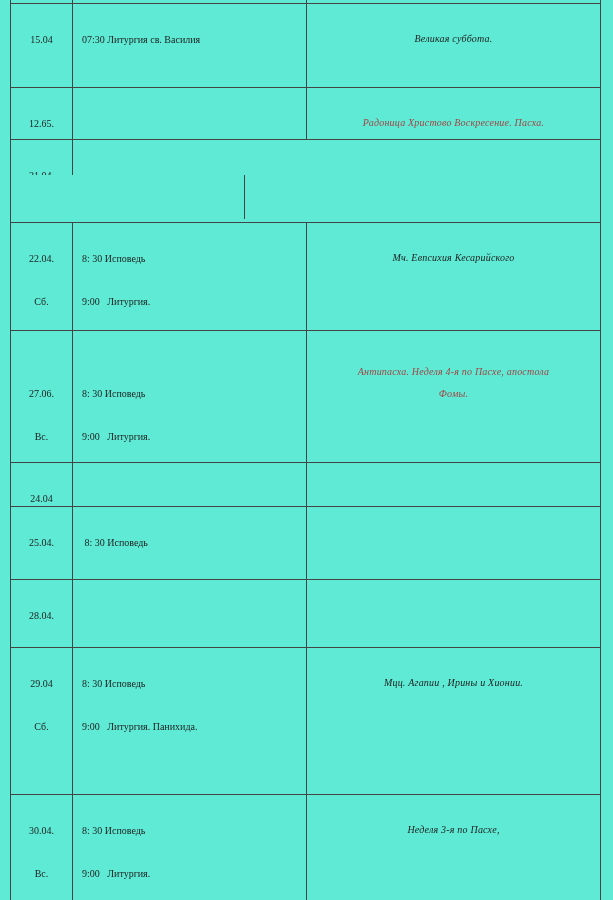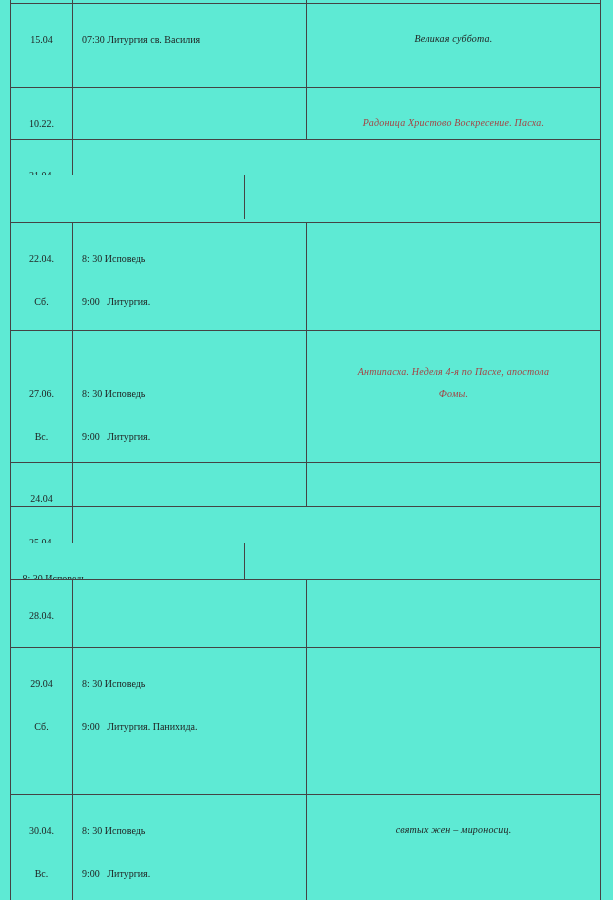--- a/index.html
+++ b/index.html
@@ -57,21 +57,21 @@
   .note .line { min-height: 22px; line-height: 22px; white-space: normal; }
   .note-red { color: var(--note-red, #a34545); }
   
   .sliver { height: 4px; }
   .r0 { height: 84px; }
   .r1 { height: 52px; }
   .r2 { height: 83px; flex-direction: column; }
   .r3 { height: 108px; }
   .r4 { height: 132px; }
   .r5 { height: 44px; }
-  .r6 { height: 73px; flex-direction: column; }
+  .r6 { height: 73px; }
   .r7 { height: 68px; }
   .r8 { height: 147px; }
   .r9 { height: 105px; }
   .r4 .cell { padding-top: 30px; }
   .r4 .note { margin-top: 0; }
 </style>
 </head>
 <body>
 
 <div class="page">
@@ -96,21 +96,21 @@
       </div>
       <div class="cell cell-note">
         <div class="note">
           <div class="line">Великая суббота.</div>
         </div>
       </div>
     </div>
 
     <div class="trow r1">
       <div class="cell cell-date">
-        <div class="line">10.22.</div>
+        <div class="line">12.65.</div>
         
       </div>
       <div class="cell cell-services">
         <div class="line"></div>
         
       </div>
       <div class="cell cell-note">
         <div class="note note-red">
           <div class="line">Радоница Христово Воскресение. Пасха.</div>
         </div>
@@ -135,20 +135,25 @@
       <div class="cell cell-date">
         <div class="line">22.04.</div>
         <div class="line">Сб.</div>
       </div>
       <div class="cell cell-services">
         <div class="line">8: 30 Исповедь</div>
         <div class="line">9:00   Литургия.</div>
         
         
         
+      </div>
+      <div class="cell cell-note">
+        <div class="note">
+          <div class="line">Мч. Евпсихия Кесарийского</div>
+        </div>
       </div>
     </div>
 
     <div class="trow r4">
       <div class="cell cell-date">
         <div class="line">27.06.</div>
         <div class="line">Вс.</div>
       </div>
       <div class="cell cell-services">
         <div class="line">8: 30 Исповедь</div>
@@ -206,32 +211,37 @@
         <div class="line">29.04</div>
         <div class="line">Сб.</div>
       </div>
       <div class="cell cell-services">
         <div class="line">8: 30 Исповедь</div>
         <div class="line">9:00   Литургия. Панихида.</div>
         
         
         
       </div>
+      <div class="cell cell-note">
+        <div class="note">
+          <div class="line">Мцц. Агапии , Ирины и Хионии.</div>
+        </div>
+      </div>
     </div>
 
     <div class="trow r9 last">
       <div class="cell cell-date">
         <div class="line">30.04.</div>
         <div class="line">Вс.</div>
       </div>
       <div class="cell cell-services">
         <div class="line">8: 30 Исповедь</div>
         <div class="line">9:00   Литургия.</div>
       </div>
       <div class="cell cell-note">
         <div class="note">
-          <div class="line">святых жен – мироносиц.</div>
+          <div class="line">Неделя 3-я по Пасхе,</div>
         </div>
       </div>
     </div>
 
   </div>
 </div>
 
 </body></html>

